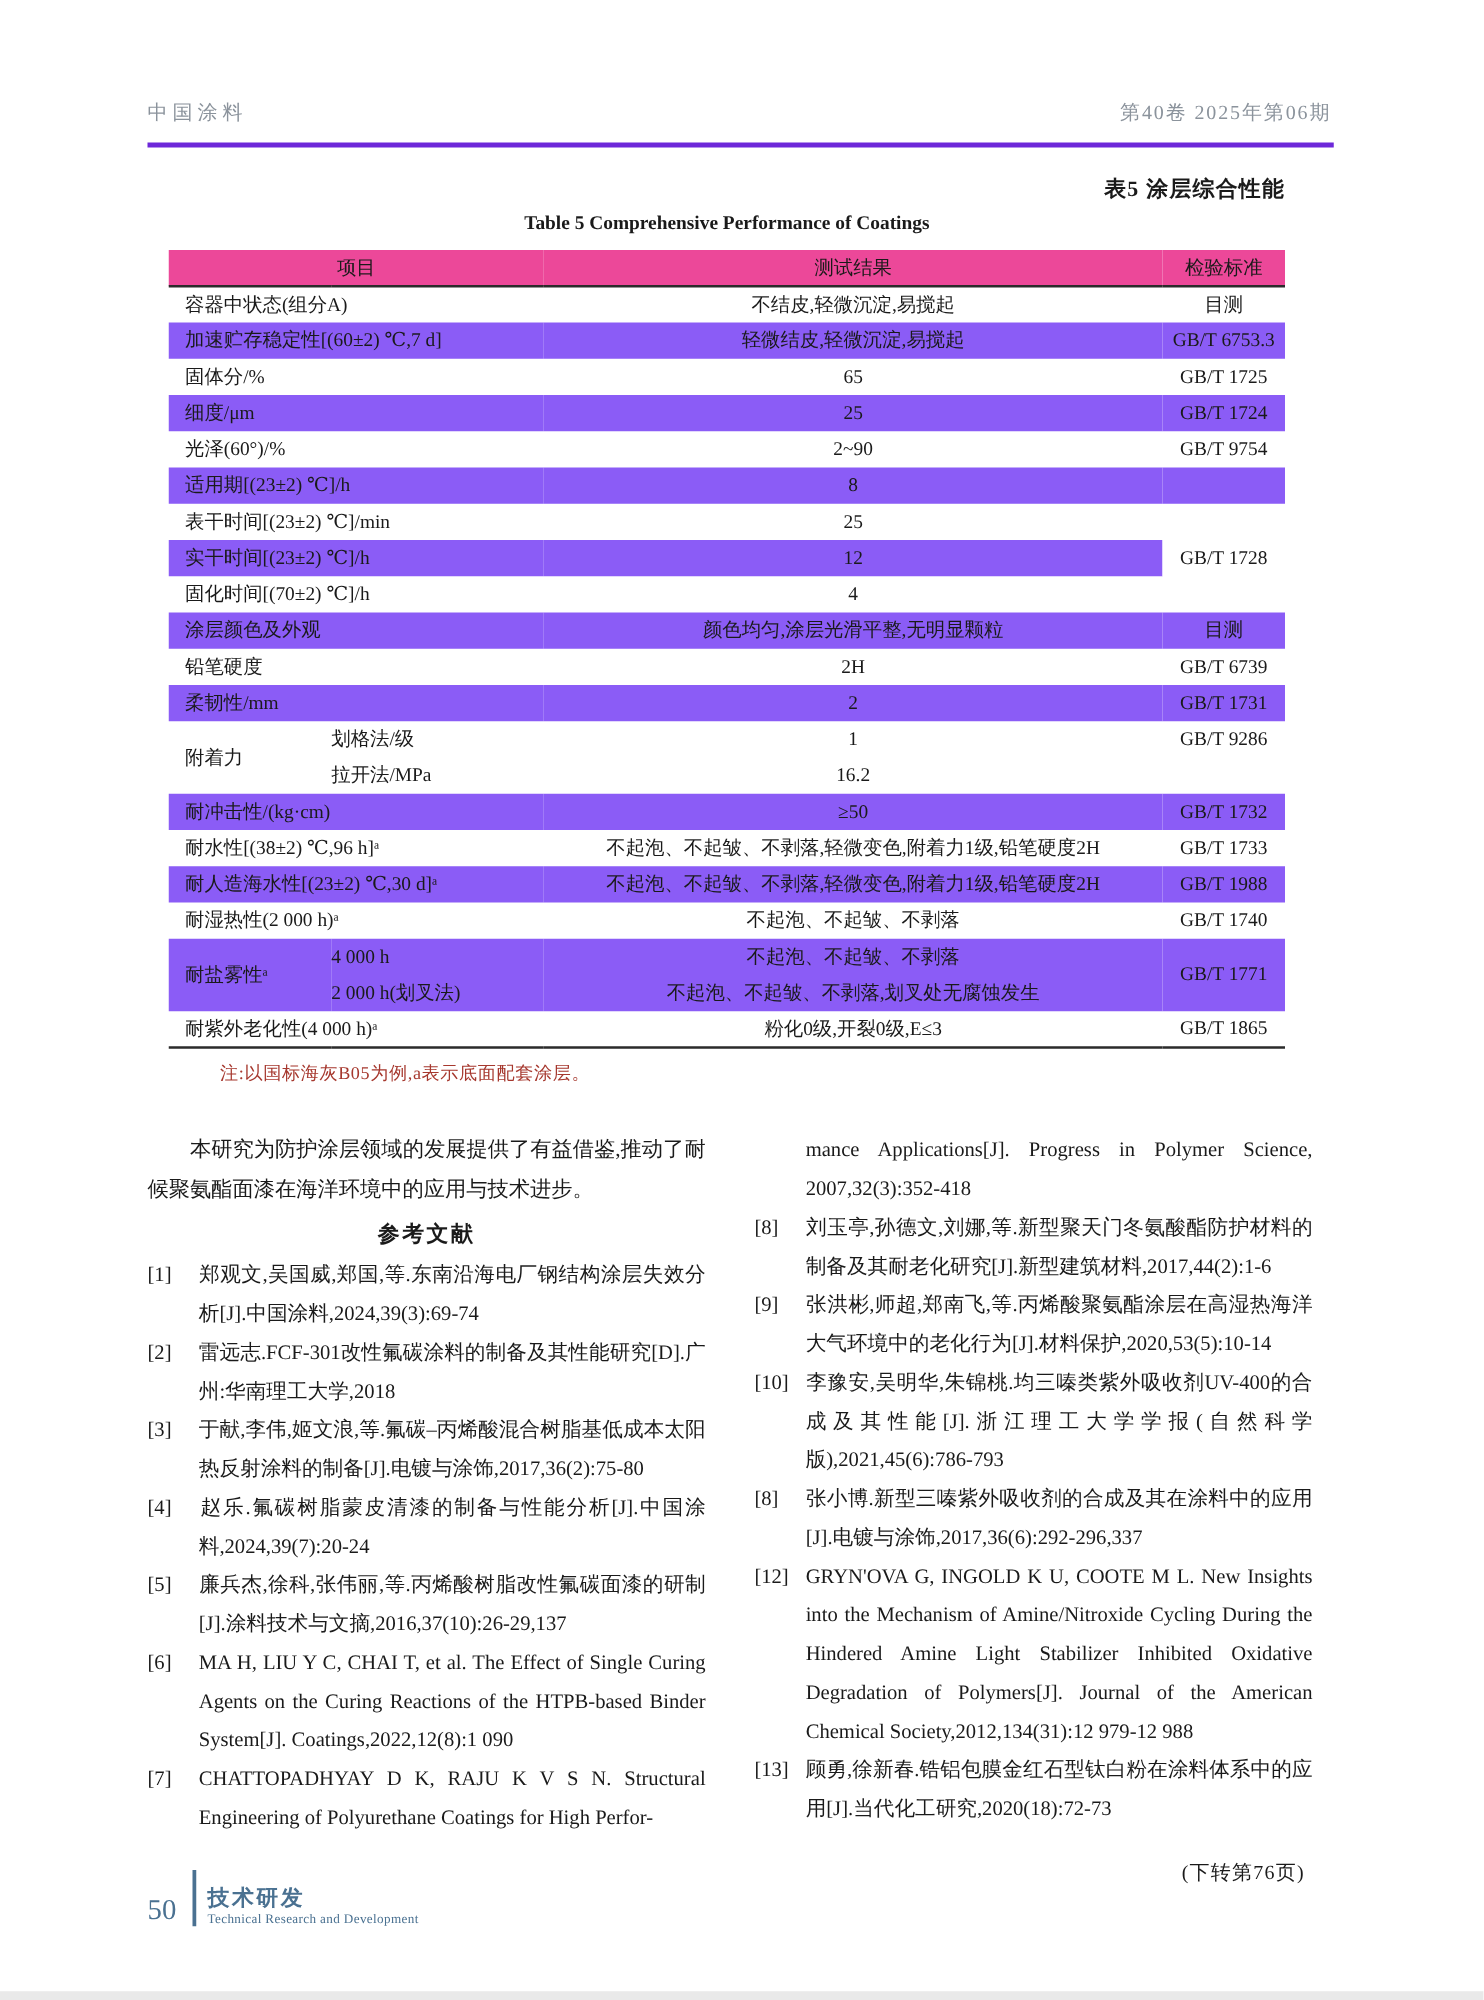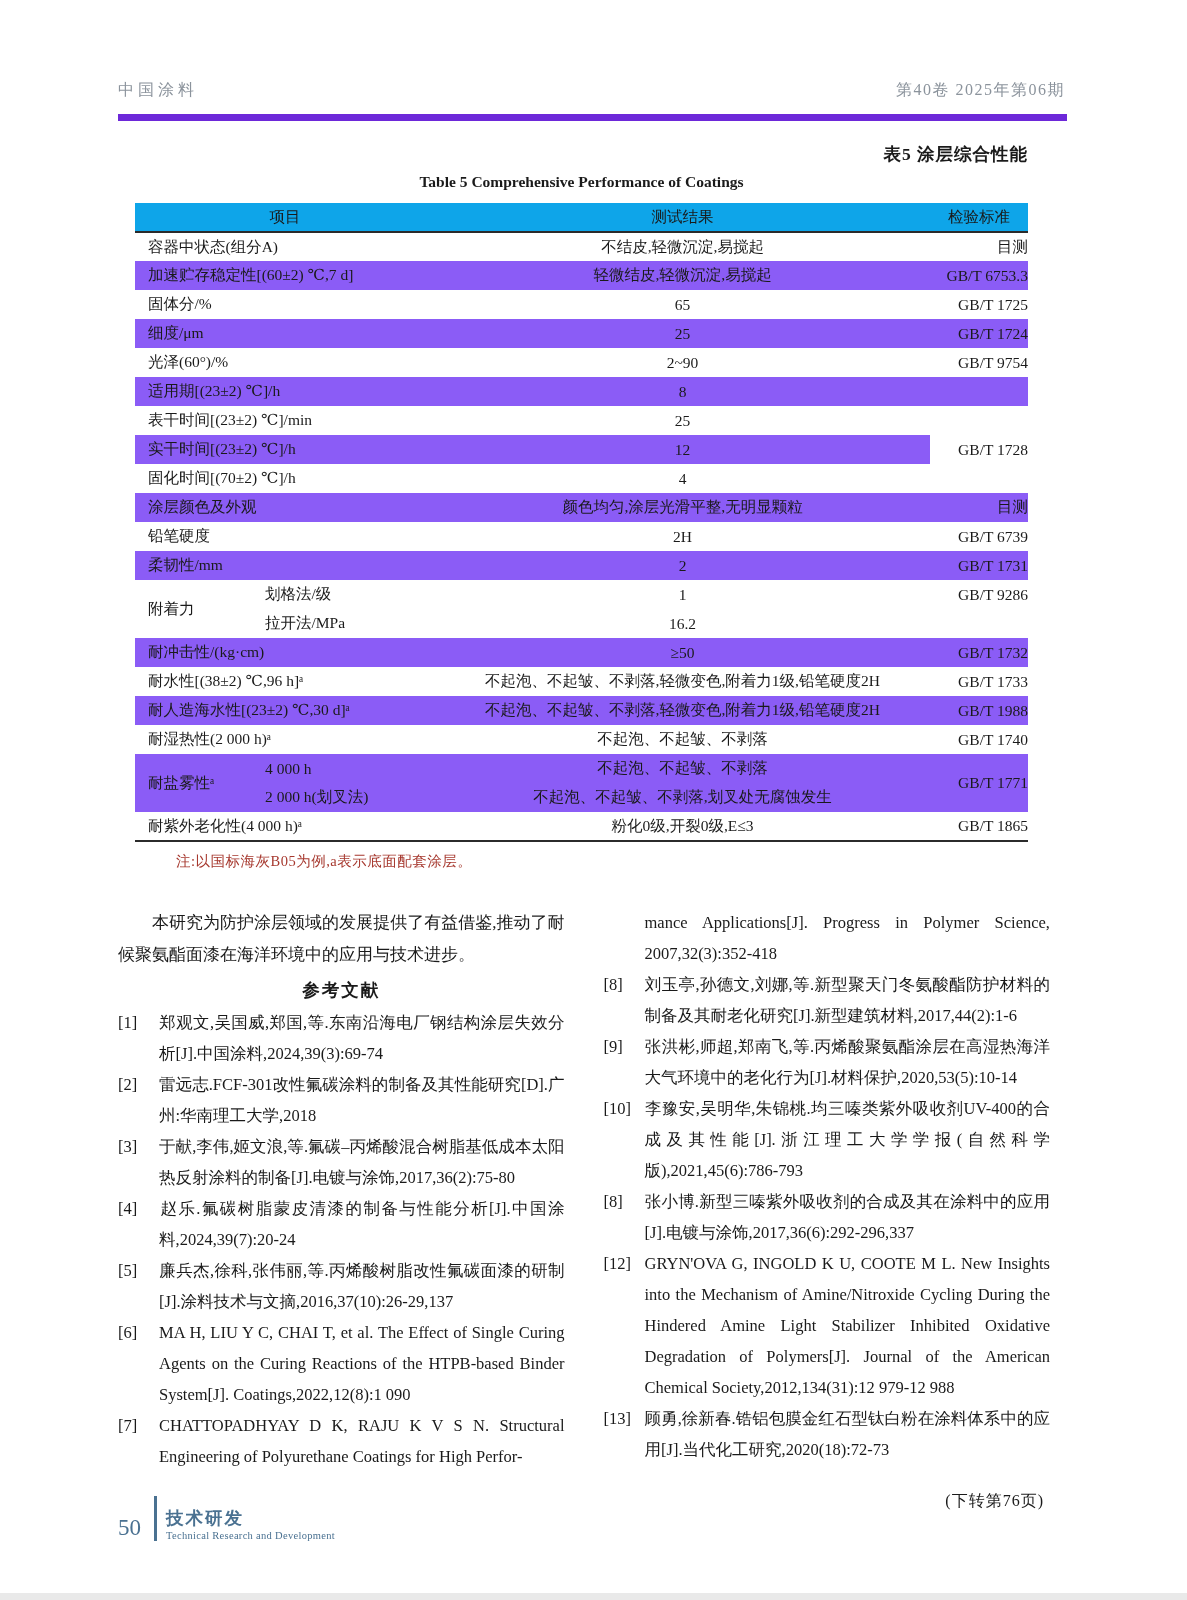--- a/index.html
+++ b/index.html
@@ -2,41 +2,41 @@
 <html><head>
 <meta charset="utf-8">
 <style>
   * { margin:0; padding:0; box-sizing:border-box; }
   html,body { background:#ffffff; }
   body { width:1187px; height:1600px; position:relative; font-family:"Liberation Serif","DejaVu Serif",serif; color:#1a1a1a; }
   .page { width:1187px; height:1600px; position:relative; overflow:hidden; background:#fff; }
 
   
   .page-header { display:flex; justify-content:space-between; align-items:center;
-    margin:0 120px 0 118px; padding:80px 2px 13px 0; border-bottom:7px solid #6d28d9;
+    margin:0 120px 0 118px; padding:80px 2px 13px 0; border-bottom:4px solid #6d28d9;
     color:#8b939c; font-size:16px; }
   .ph-left { letter-spacing:4px; }
   .ph-right { letter-spacing:1.5px; }
 
   
   .table-block { margin-left:135px; width:893px; }
   .tbl-title-cn { text-align:right; font-weight:bold; font-size:17.5px; margin-top:21px; letter-spacing:1px; }
   .tbl-title-en { text-align:center; font-weight:bold; font-size:15.5px; margin-top:7px; }
 
   table.perf { width:893px; border-collapse:collapse; table-layout:fixed; margin-top:12px;
     font-size:15.5px; border-bottom:2px solid #2b2b2b; }
   table.perf th, table.perf td { font-weight:normal; height:29px; padding:2px 0; vertical-align:middle; }
-  table.perf thead tr { background:#0ea5e9; border-bottom:2px solid #2b2b2b; }
+  table.perf thead tr { background:#ec4899; border-bottom:2px solid #2b2b2b; }
   table.perf thead th { font-size:15.5px; }
   tr.shaded > td { background:#8b5cf6; }
   td.white-bg { background:#ffffff !important; }
   .c-item, .c-group, .c-sub { text-align:left; }
   .c-item, .c-group { padding-left:13px !important; }
   .c-result { text-align:center; }
-  .c-std { text-align:right; }
+  .c-std { text-align:center; }
 
   .table-note { margin-top:10px; padding-left:41px; color:#a6382e; font-size:14.5px; letter-spacing:0.5px; }
 
   
   .two-col { display:flex; gap:39px; margin:36px 0 0 118px; width:932px; }
   .col { flex:1 1 0; min-width:0; }
   .closing-para { font-size:17px; line-height:32px; text-align:justify; text-indent:2em; }
   .refs-heading { text-align:center; font-weight:bold; font-size:17.5px; line-height:33px; margin-top:3px; letter-spacing:2px; }
   .ref { font-size:16.5px; line-height:31px; text-align:justify; padding-left:41px; }
   .ref-no { display:inline-block; width:41px; margin-left:-41px; }

